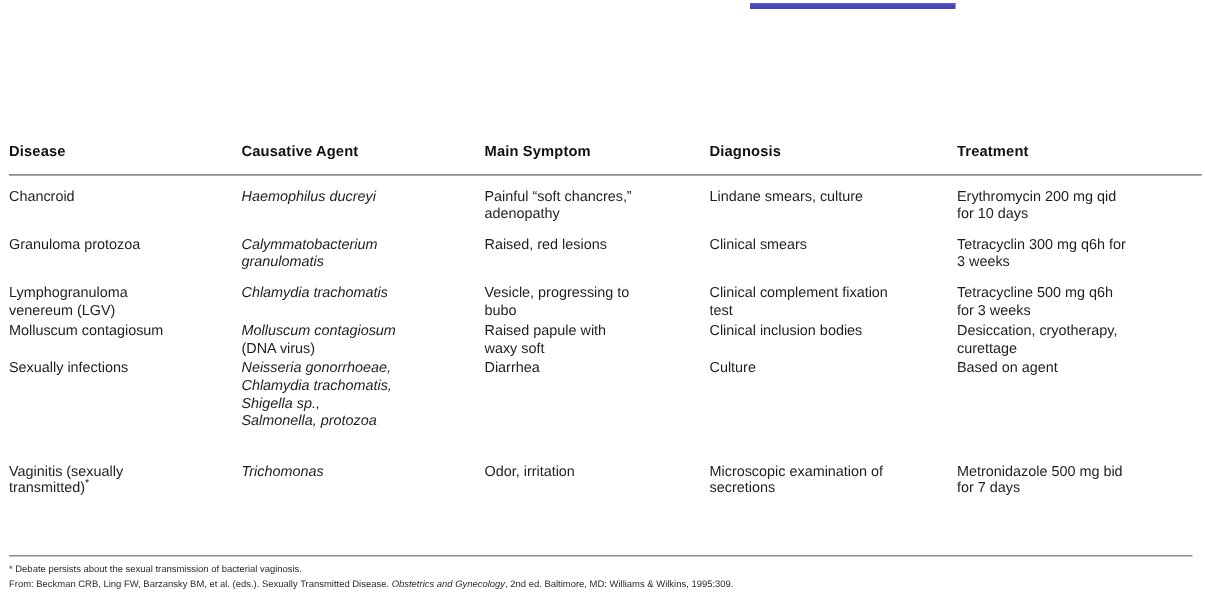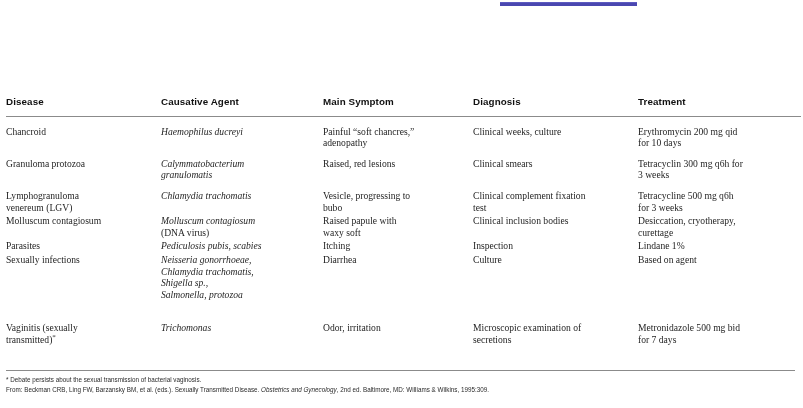--- a/index.html
+++ b/index.html
@@ -73,21 +73,20 @@
   }
   tbody tr.tight td {
     padding-top: 2px;
   }
   tbody tr.gap-big td {
     padding-top: 22px;
   }
   .hang {
     padding-left: 11px;
     text-indent: -11px;
-    font-family: Liberation Serif, serif;
   }
   .ital {
     font-style: italic;
   }
   .sup {
     font-size: 7px;
     vertical-align: super;
     line-height: 0;
   }
 
@@ -150,21 +149,21 @@
             </div>
           </td>
         <td>
             <div class="hang">
               <div>Painful “soft chancres,”</div>
               <div>adenopathy</div>
             </div>
           </td>
         <td>
             <div class="hang">
-              <div>Clinical weeks, culture</div>
+              <div>Lindane smears, culture</div>
             </div>
           </td>
         <td>
             <div class="hang">
               <div>Erythromycin 200 mg qid</div>
               <div>for 10 days</div>
             </div>
           </td>
       </tr>
 
@@ -254,47 +253,20 @@
             </div>
           </td>
         <td>
             <div class="hang">
               <div>Desiccation, cryotherapy,</div>
               <div>curettage</div>
             </div>
           </td>
       </tr>
 
-      <tr class="row tight">
-        <td>
-            <div class="hang">
-              <div>Parasites</div>
-            </div>
-          </td>
-        <td>
-            <div class="hang">
-              <div class="ital">Pediculosis pubis, scabies</div>
-            </div>
-          </td>
-        <td>
-            <div class="hang">
-              <div>Itching</div>
-            </div>
-          </td>
-        <td>
-            <div class="hang">
-              <div>Inspection</div>
-            </div>
-          </td>
-        <td>
-            <div class="hang">
-              <div>Lindane 1%</div>
-            </div>
-          </td>
-      </tr>
 
       <tr class="row tight">
         <td>
             <div class="hang">
               <div>Sexually infections</div>
             </div>
           </td>
         <td>
             <div class="hang">
               <div class="ital">Neisseria gonorrhoeae,</div>

